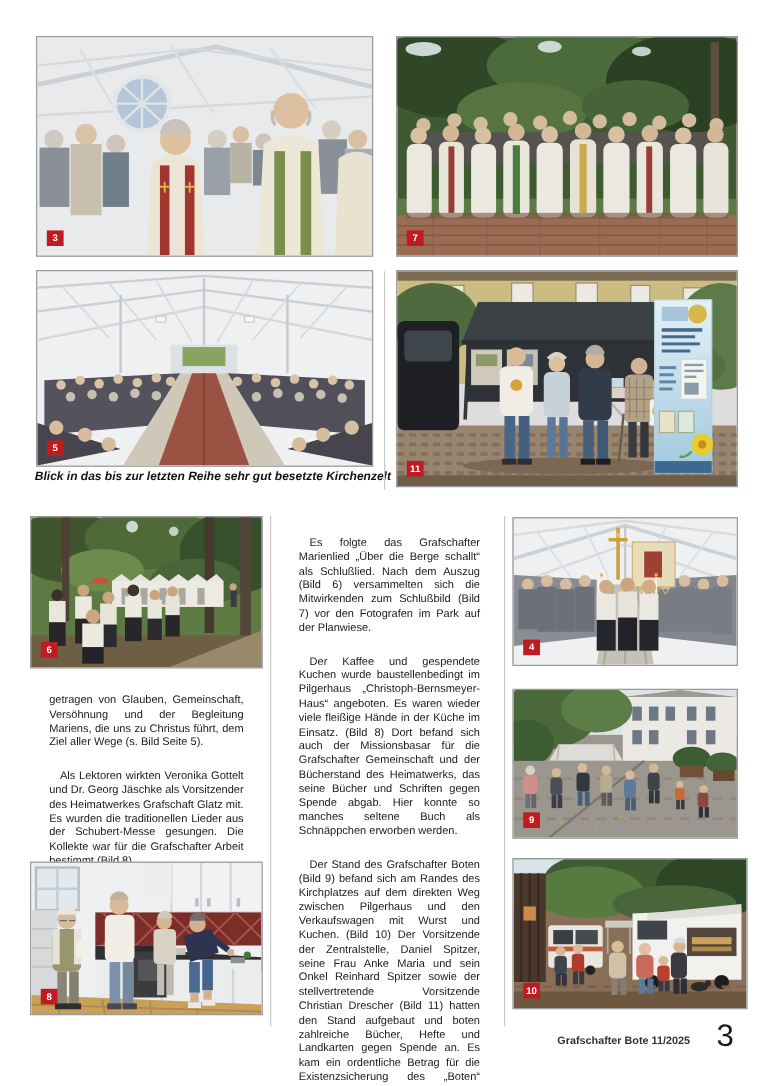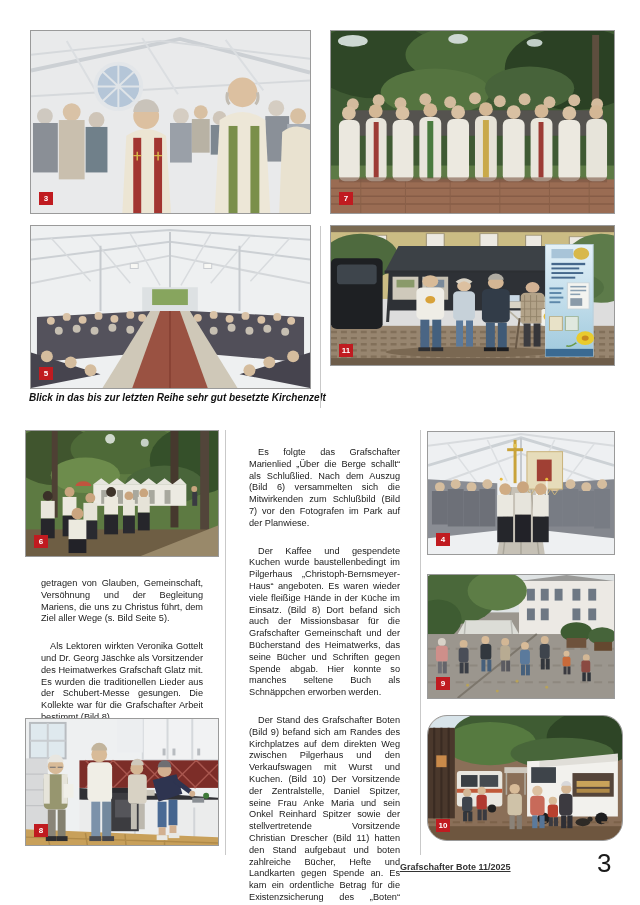--- a/index.html
+++ b/index.html
@@ -9,21 +9,21 @@
   .photo svg{display:block;width:100%;height:100%;}
   .badge{position:absolute;left:8px;bottom:8px;min-width:10px;height:13px;padding:0 2px;
          background:#c01b20;color:#fff;font-size:8px;font-weight:bold;line-height:13px;
          text-align:center;letter-spacing:0;}
   .bodytext{position:absolute;font-size:9.2px;line-height:11.8px;text-align:justify;}
   .bodytext p{margin:16px;}
   .bodytext p.indent{text-indent:9px;}
   .continuation{font-weight:bold;text-align:center;margin-top:10px;padding-right:8px;}
   .caption{position:absolute;font-style:italic;font-weight:bold;font-size:10px;color:#111;white-space:nowrap;}
   .vrule{position:absolute;width:1px;background:#c9c9c9;}
-  .footer-journal{position:absolute;font-size:9px;font-weight:bold;color:#333;text-align:left;text-decoration:underline;}
+  .footer-journal{position:absolute;font-size:9px;font-weight:bold;color:#333;text-align:right;}
   .page-number{position:absolute;font-size:26px;font-weight:normal;color:#1a1a1a;}
 </style>
 </head>
 <body>
 
 <div class="page">
 
   <div class="photo" style="left:30px;top:30px;width:281px;height:184px;">
     <svg viewBox="0 0 281 184" preserveAspectRatio="none">
       <rect width="281" height="184" fill="#e9eaeb"></rect>
@@ -182,21 +182,21 @@
         <circle cx="264" cy="132" r="6"></circle>
           <circle cx="240" cy="138" r="6"></circle>
           <circle cx="220" cy="146" r="6"></circle>
       </g>
     </svg>
     <span class="badge">5</span>
   </div>
 
   <div class="caption" style="left:29px;top:392px;">Blick in das bis zur letzten Reihe sehr gut besetzte Kirchenzelt</div>
 
-  <div class="photo" style="left:330px;top:225px;width:285px;height:141px;">
+  <div class="photo" style="left:330px;top:225px;width:285px;height:181px;">
     <svg viewBox="0 0 285 181" preserveAspectRatio="none">
       <defs>
         <linearGradient id="g11" x1="0" y1="0" x2="0" y2="1">
           <stop offset="0" stop-color="#e4f1f8"></stop>
             <stop offset="1" stop-color="#9fc9dd"></stop>
         </linearGradient>
       </defs>
       <rect width="285" height="95" fill="#cbbc84"></rect>
       <rect width="285" height="8" fill="#7a6a52"></rect>
       <g fill="#ece9e2" stroke="#9a8f72">
@@ -551,21 +551,21 @@
         <rect x="137" y="93" width="3" height="8" fill="#3a3a40"></rect>
         <rect x="141" y="93" width="3" height="8" fill="#3a3a40"></rect>
       <circle cx="160" cy="84" r="3.5" fill="#d3b795"></circle>
         <rect x="155" y="87" width="9" height="12" rx="2" fill="#8a4a42"></rect>
         <rect x="156" y="99" width="3.5" height="9" fill="#2e3238"></rect>
         <rect x="161" y="99" width="3.5" height="9" fill="#2e3238"></rect>
     </svg>
     <span class="badge">9</span>
   </div>
 
-  <div class="photo" style="left:427px;top:715px;width:196px;height:126px;border-radius:20px;">
+  <div class="photo" style="left:427px;top:715px;width:196px;height:126px;">
     <svg viewBox="0 0 188 126" preserveAspectRatio="none">
       <rect width="188" height="126" fill="#8a6f58"></rect>
       <rect width="188" height="40" fill="#d8e4ea"></rect>
       <ellipse cx="100" cy="16" rx="75" ry="26" fill="#3f5c33"></ellipse>
       <ellipse cx="160" cy="22" rx="45" ry="28" fill="#2e4526"></ellipse>
       <ellipse cx="60" cy="28" rx="45" ry="22" fill="#567a40"></ellipse>
       <ellipse cx="130" cy="38" rx="50" ry="16" fill="#48663a"></ellipse>
       <rect x="0" y="12" width="26" height="92" fill="#4a382c"></rect>
       <path d="M6 12 V104 M13 12 V104 M20 12 V104" stroke="#3a2b22" stroke-width="2"></path>
       <rect x="8" y="40" width="10" height="12" fill="#c98a4a"></rect>

